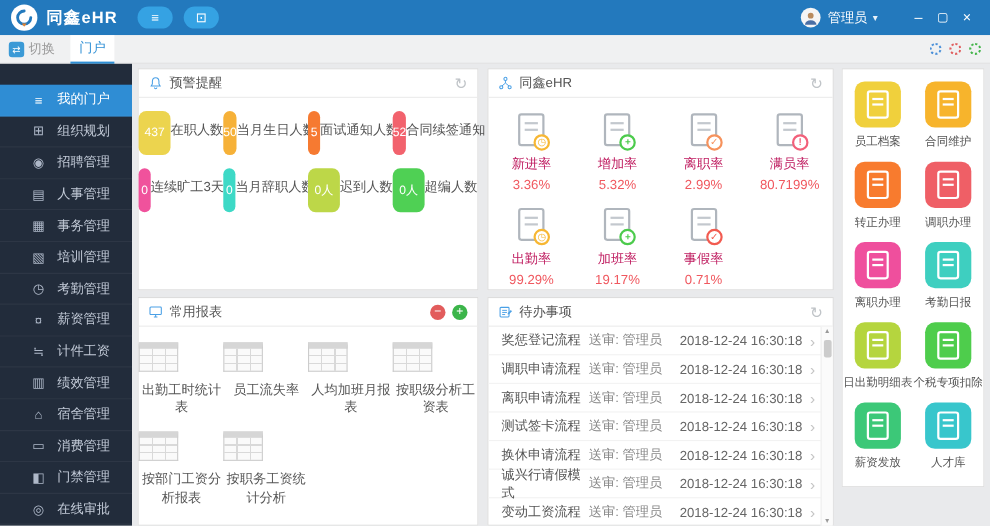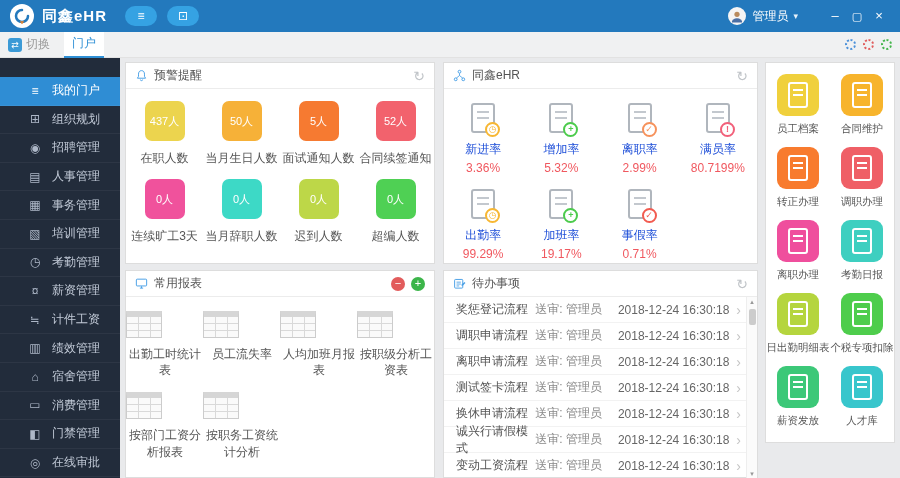--- a/index.html
+++ b/index.html
@@ -57,33 +57,33 @@
 
   .p-warning { left:5px;  top:4px;   width:310px; height:202px; }
   .p-process { left:323px; top:4px;  width:315px; height:202px; }
   .p-reports { left:5px;  top:212px; width:310px; height:208px; }
   .p-todo    { left:323px; top:212px; width:315px; height:208px; }
   .p-funcs   { left:645px; top:4px;  width:130px; height:381px; }
   .p-duty    { left:645px; top:389px; width:130px; height:31px; display:flex; align-items:center; padding:0 7px;margin-top:48px; }
 
   
   .wrow { display:flex; padding-top:12px; }
-  .wcell { width:25%; display:flex; flex-direction:column; align-items:center; cursor:pointer; }
+  .wcell { width:25%; display:flex; flex-direction:row; align-items:flex-start; cursor:pointer; }
   .wtile { width:40px; height:40px; border-radius:7px; color:#fff; font-size:11px; line-height:40px; text-align:center; }
   .wlabel { margin-top:9px; font-size:12px; color:#555; white-space:nowrap; }
 
   
   .prow { display:flex; padding-top:14px; }
   .pcell { width:25%; display:flex; flex-direction:column; align-items:center; cursor:pointer; }
   .doc { width:24px; height:30px; border:2px solid #b0b6bd; border-radius:3px; position:relative; background:#fff; }
   .doc::before { content:""; position:absolute; left:4px; top:6px; width:12px; height:2px; background:#c3c8ce;
                  box-shadow:0 6px 0 #c3c8ce; }
   .badge { position:absolute; right:-7px; bottom:-6px; width:15px; height:15px; border-radius:50%;
            background:#fff; border:2px solid; font-size:9px; line-height:11px; text-align:center; font-weight:bold; }
-  .plabel { margin-top:8px; font-size:12px; color:#1d4ed8; }
+  .plabel { margin-top:8px; font-size:12px; color:#be185d; }
   .pvalue { margin-top:3px; font-size:12px; color:#f0585f; }
 
   
   .rrow { display:flex; padding-top:14px; }
   .rcell { width:25%; display:flex; flex-direction:column; align-items:flex-start; cursor:pointer; }
   .ticon { width:36px; height:27px; border:1px solid #cccccc; border-top:6px solid #d6d6d6; background-color:#fafafa;
            background-image:repeating-linear-gradient(to bottom, transparent 0 6px, #d9d9d9 6px 7px),
                             repeating-linear-gradient(to right, transparent 0 11px, #d9d9d9 11px 12px); }
   .rlabel { margin-top:8px; font-size:12px; color:#555; text-align:center; width:78px; line-height:1.35; }
 

